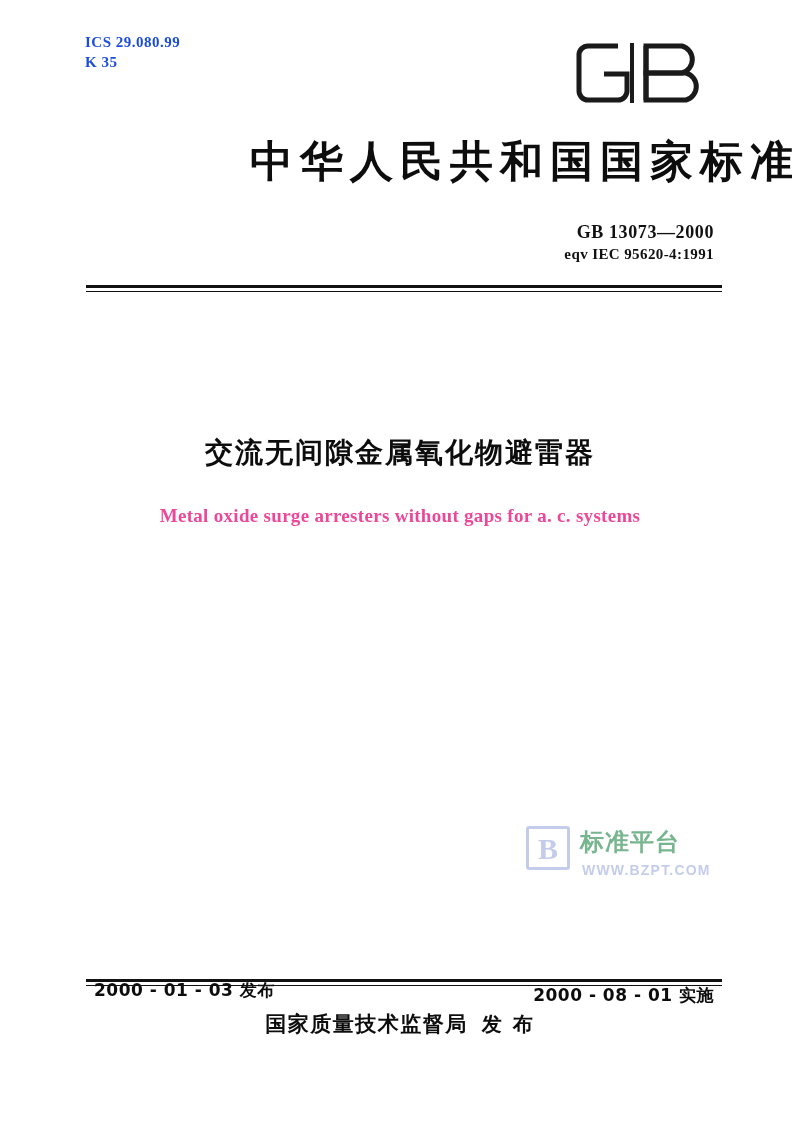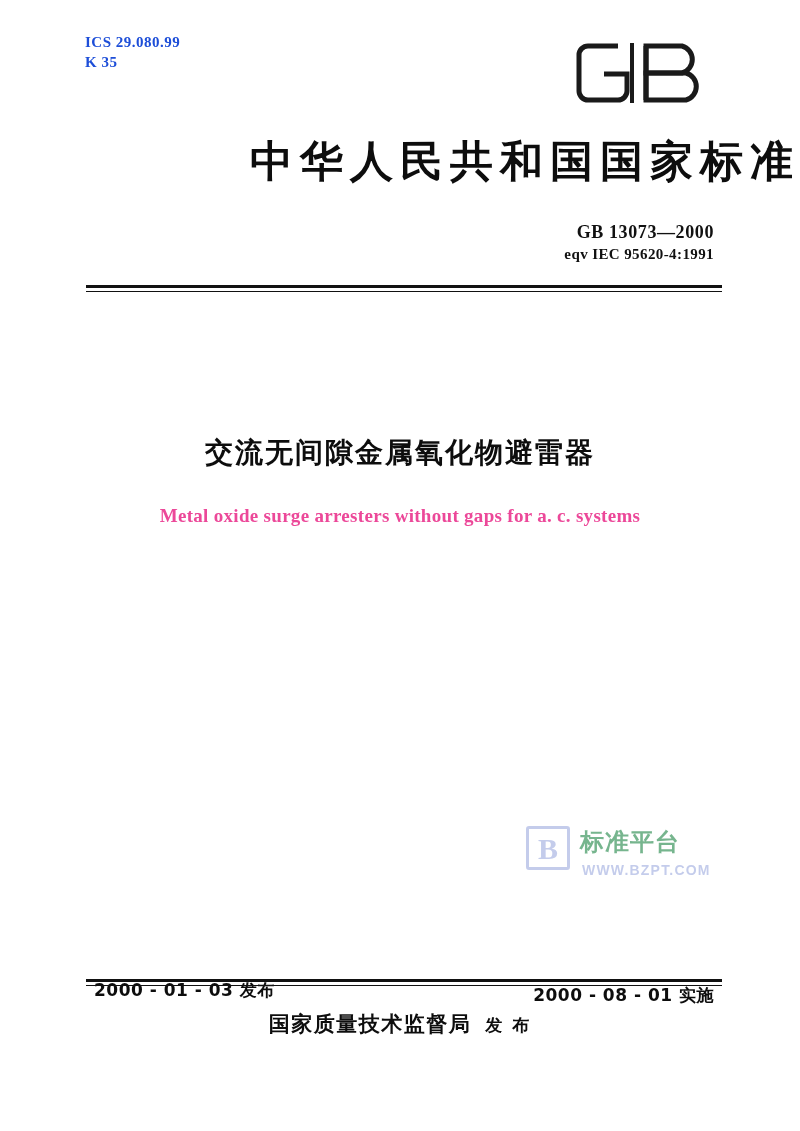--- a/index.html
+++ b/index.html
@@ -214,21 +214,21 @@
     right: 0;
     top: 1010px;
     text-align: center;
     font-family: "DejaVu Sans", sans-serif;
     font-weight: bold;
     font-size: 21px;
     letter-spacing: 1.5px;
     color: #0d0d0d;
   }
   .publisher .pub-verb {
-    font-size: 17px;
+    font-size: 20px;
     letter-spacing: 2px;
     margin-left: 14px;
   }
 </style>
 </head>
 <body>
 
 <div class="page">
 
   <div class="ics-block">

